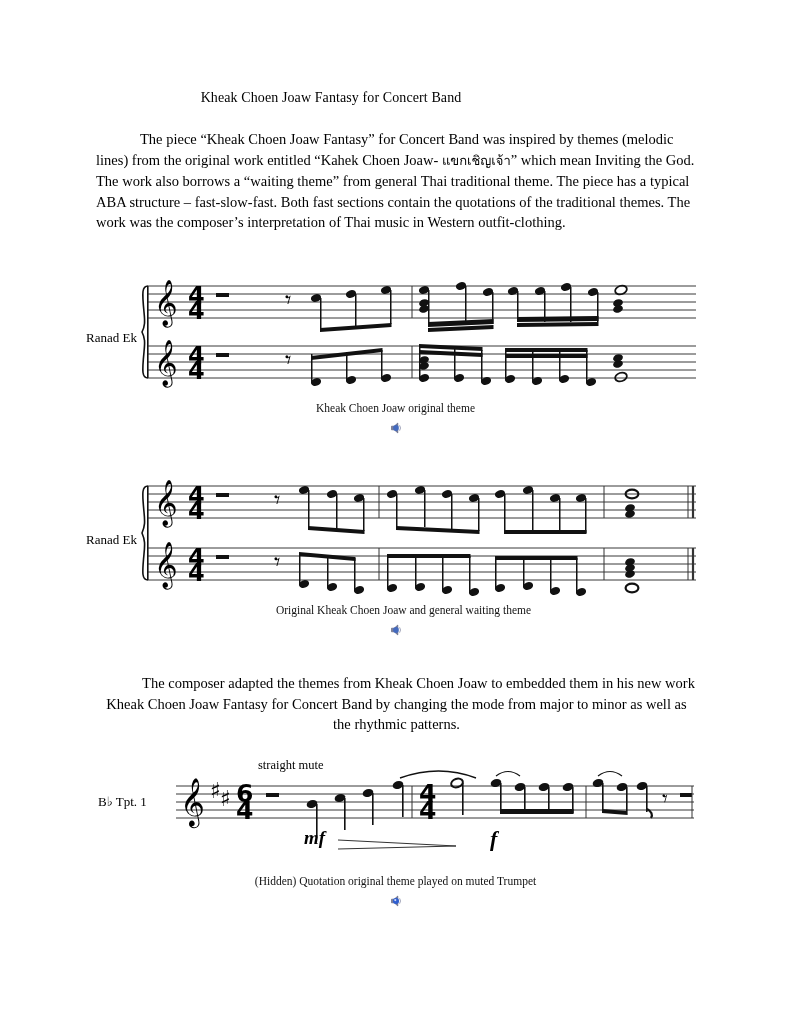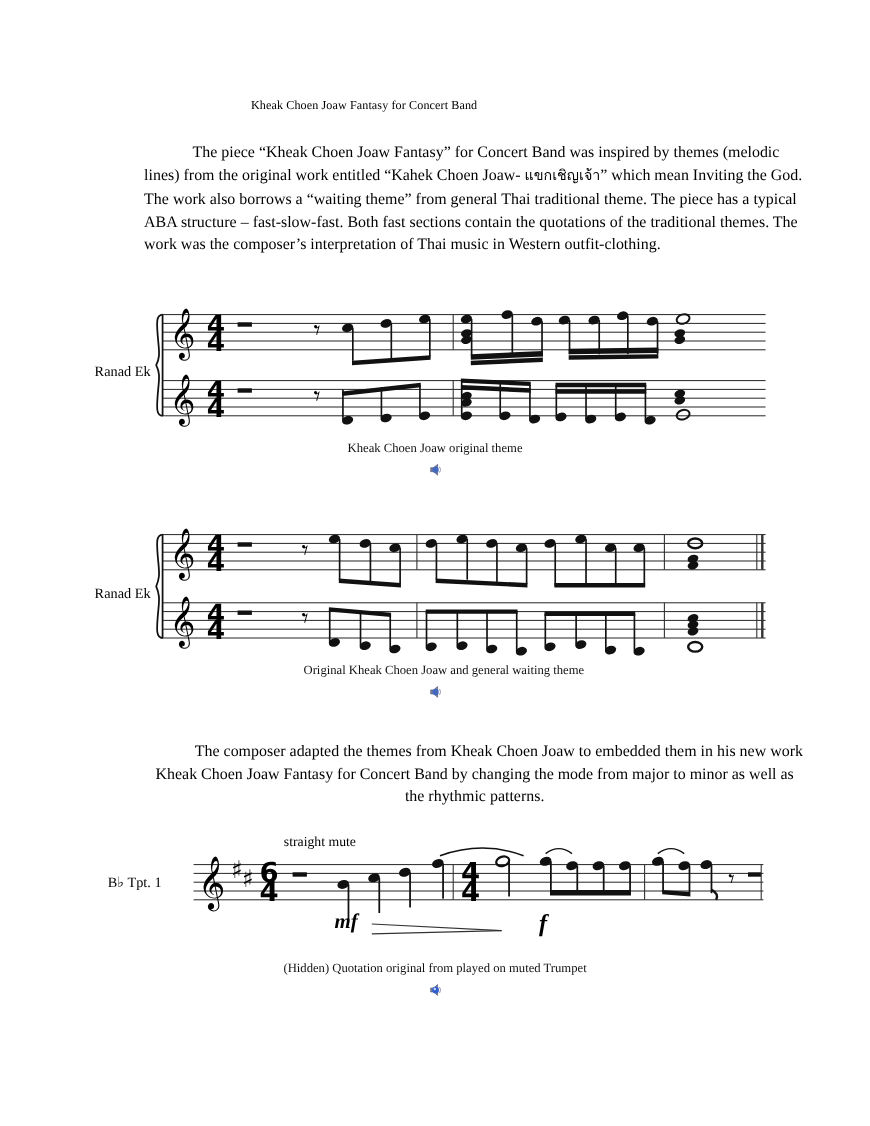--- a/index.html
+++ b/index.html
@@ -21,32 +21,31 @@
     background: #fff;
   }
 
   
   .doc-title {
     position: absolute;
     top: 90px;
     left: 0;
     width: 662px;
     text-align: center;
-    font-size: 11px;
+    font-size: 14px;
     letter-spacing: 0.1px;
   }
 
   .para {
     position: absolute;
     left: 96px;
     width: 601px;
     font-size: 14.5px;
     line-height: 20.6px;
     text-align: left;
-    margin-left: 35px;
   }
   .para .indent { display: inline-block; width: 44px; }
 
   #para-intro { top: 129px; }
   #para-adapted { top: 673px; text-align: center; }
 
   .thai {
     font-family: "DejaVu Sans", sans-serif;
     font-size: 13px;
   }
@@ -430,21 +429,21 @@
       </g>
 
       <line x1="616" y1="30" x2="616" y2="62" stroke="#333" stroke-width="1"></line>
 
       <text class="dyn" x="228" y="88" style="font-size:19px">mf</text>
       <path d="M262 84 L380 90" fill="none" stroke="#333" stroke-width="1"></path>
       <path d="M262 93 L380 90" fill="none" stroke="#333" stroke-width="1"></path>
       <text class="dyn" x="414" y="90" style="font-size:22px">f</text>
     </svg>
 
-    <div class="caption">(Hidden) Quotation original from played on muted Trumpet</div>
+    <div class="caption">(Hidden) Quotation original theme played on muted Trumpet</div>
     <div class="sound-icon-row">
       <svg class="sound-icon" viewBox="0 0 20 20">
         <path d="M5 8 L8 8 L12 4.5 L12 15.5 L8 12 L5 12 Z" fill="#7b7f9c" stroke="#5a5e7a" stroke-width="0.7"></path>
         <circle cx="10" cy="10" r="3.4" fill="#2f5fd0"></circle>
         <circle cx="9.2" cy="9" r="1.2" fill="#cfd8f5"></circle>
         <path d="M14 7 Q16 10 14 13" fill="none" stroke="#8a8ea8" stroke-width="0.9"></path>
       </svg>
     </div>
   </div>
 

